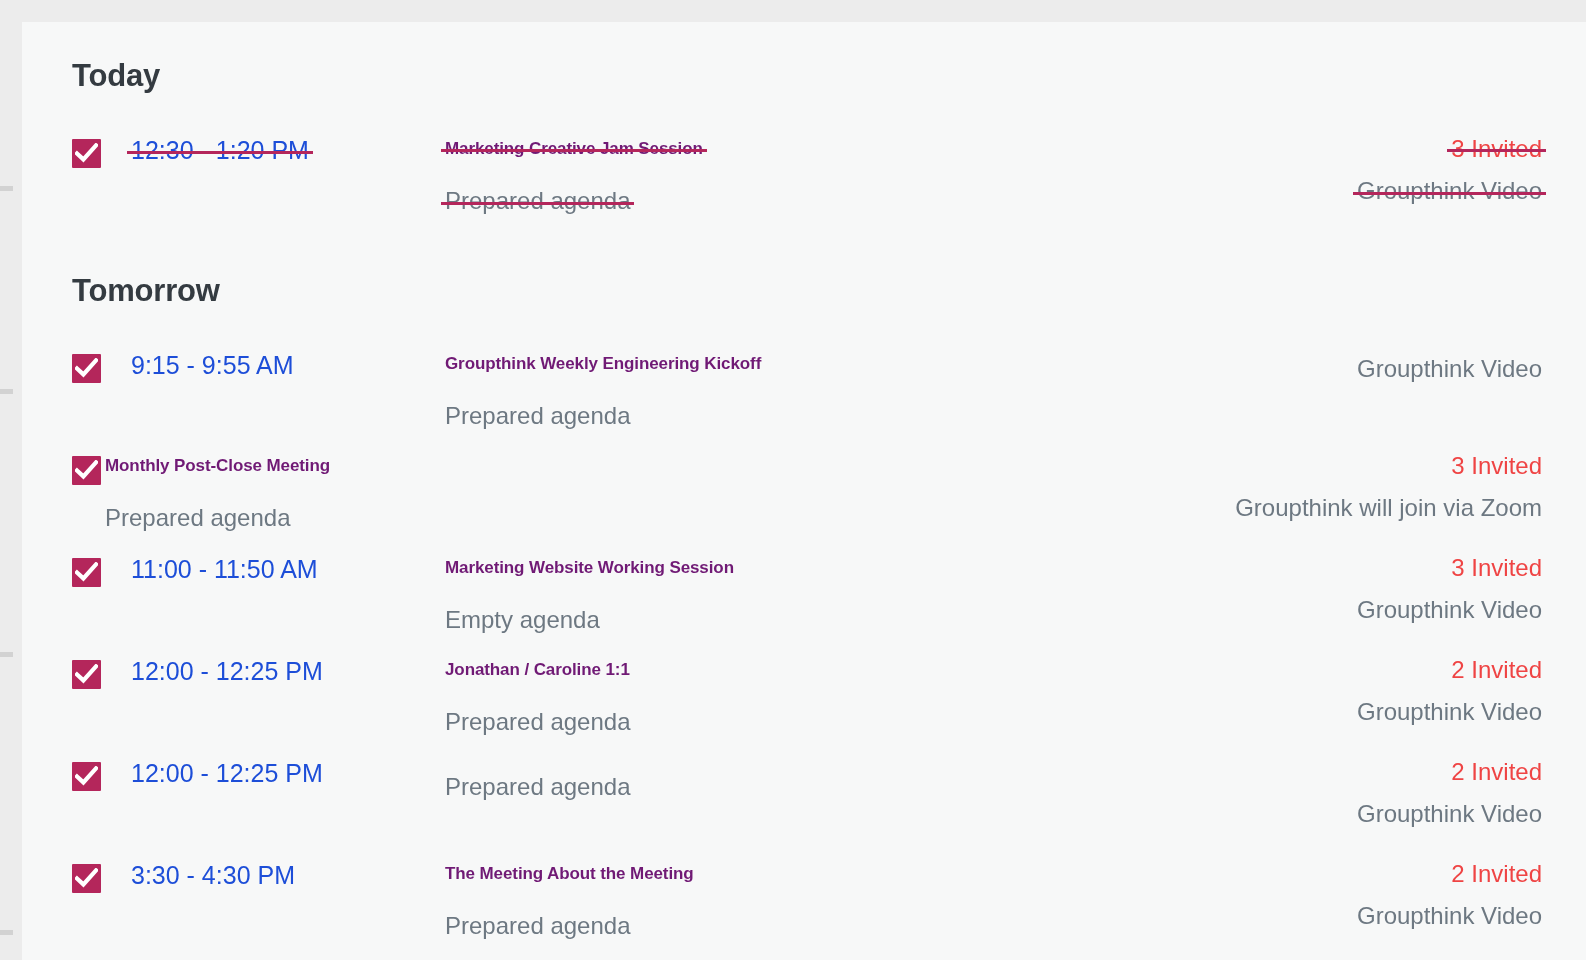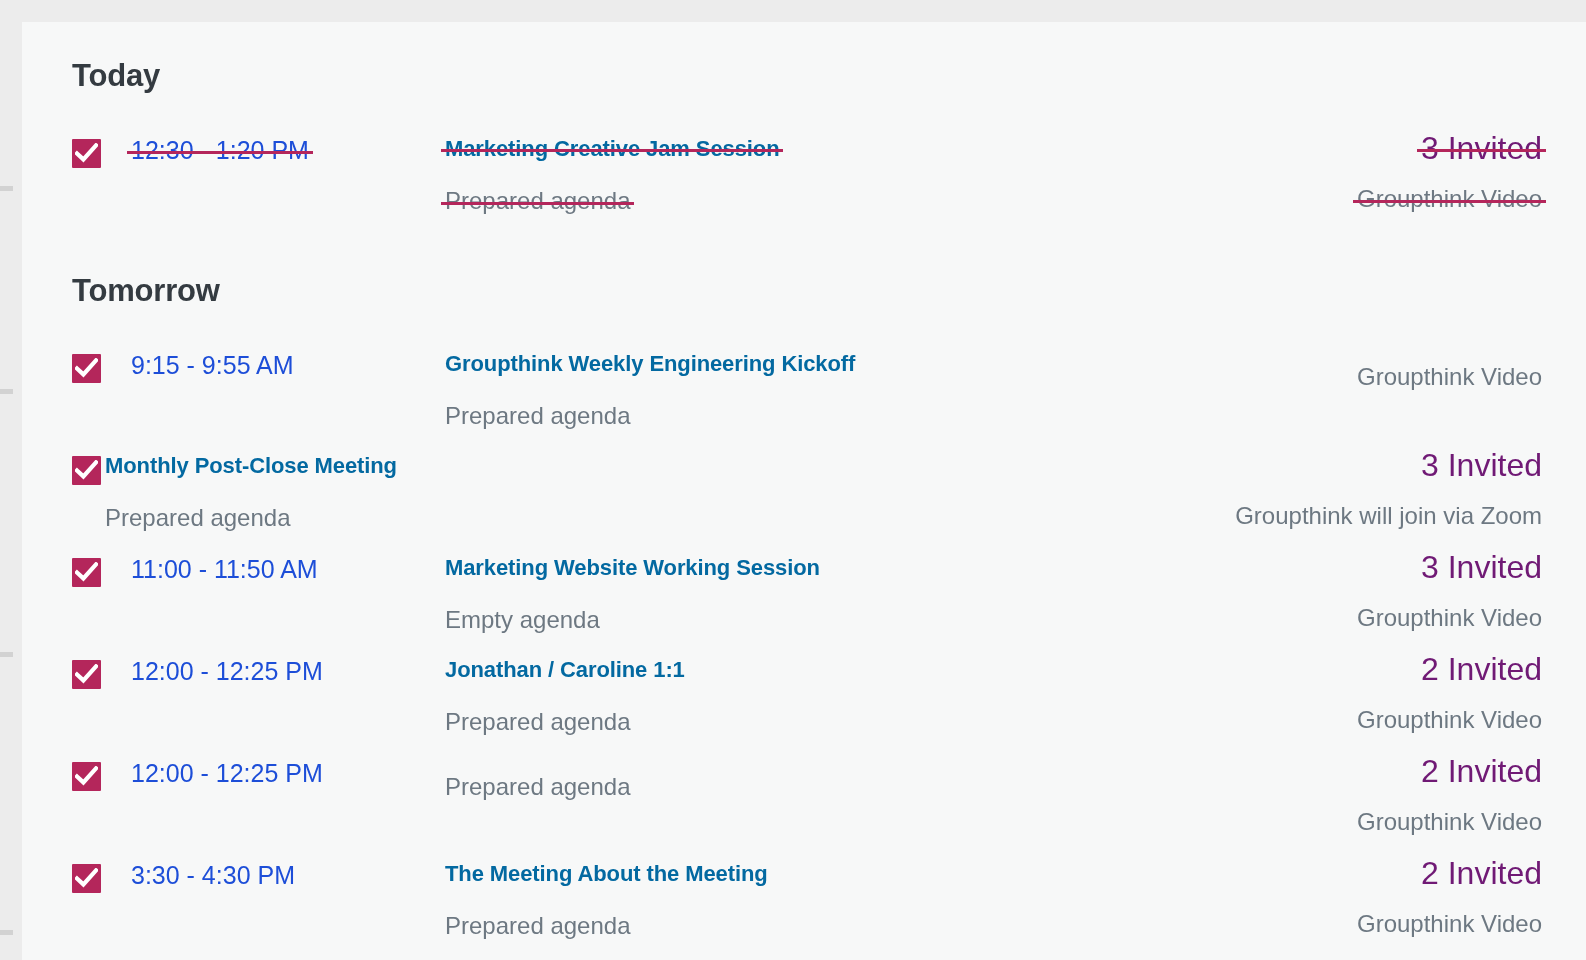--- a/index.html
+++ b/index.html
@@ -107,23 +107,23 @@
 
   
   .mid-col {
     flex: 1 1 auto;
     min-width: 0;
     padding-left: 4px;
   }
   .m-title {
     display: inline-block;
     position: relative;
-    font-size: 22px;
+    font-size: 17px;
     font-weight: bold;
-    color: #0369a1;
+    color: #701a75;
     line-height: 37px;
     letter-spacing: -0.1px;
     white-space: nowrap;
   }
   .m-sub {
     display: inline-block;
     position: relative;
     font-size: 24px;
     color: #6d7882;
     line-height: 36px;
@@ -133,33 +133,33 @@
 
   
   .right-col {
     flex: 0 0 auto;
     text-align: right;
     min-width: 240px;
   }
   .r-line1 {
     display: inline-block;
     position: relative;
-    font-size: 32px;
-    color: #701a75;
+    font-size: 24px;
+    color: #ef4444;
     line-height: 37px;
     white-space: nowrap;
   }
   .r-line2 {
     display: inline-block;
     position: relative;
     font-size: 24px;
     color: #6d7882;
     line-height: 36px;
     white-space: nowrap;
-    margin-top: 14px;
+    margin-top: 6px;
   }
   .right-col .stack { display: block; }
 
   
   .struck::after {
     content: "";
     position: absolute;
     left: -4px;
     right: -4px;
     top: 52%;

